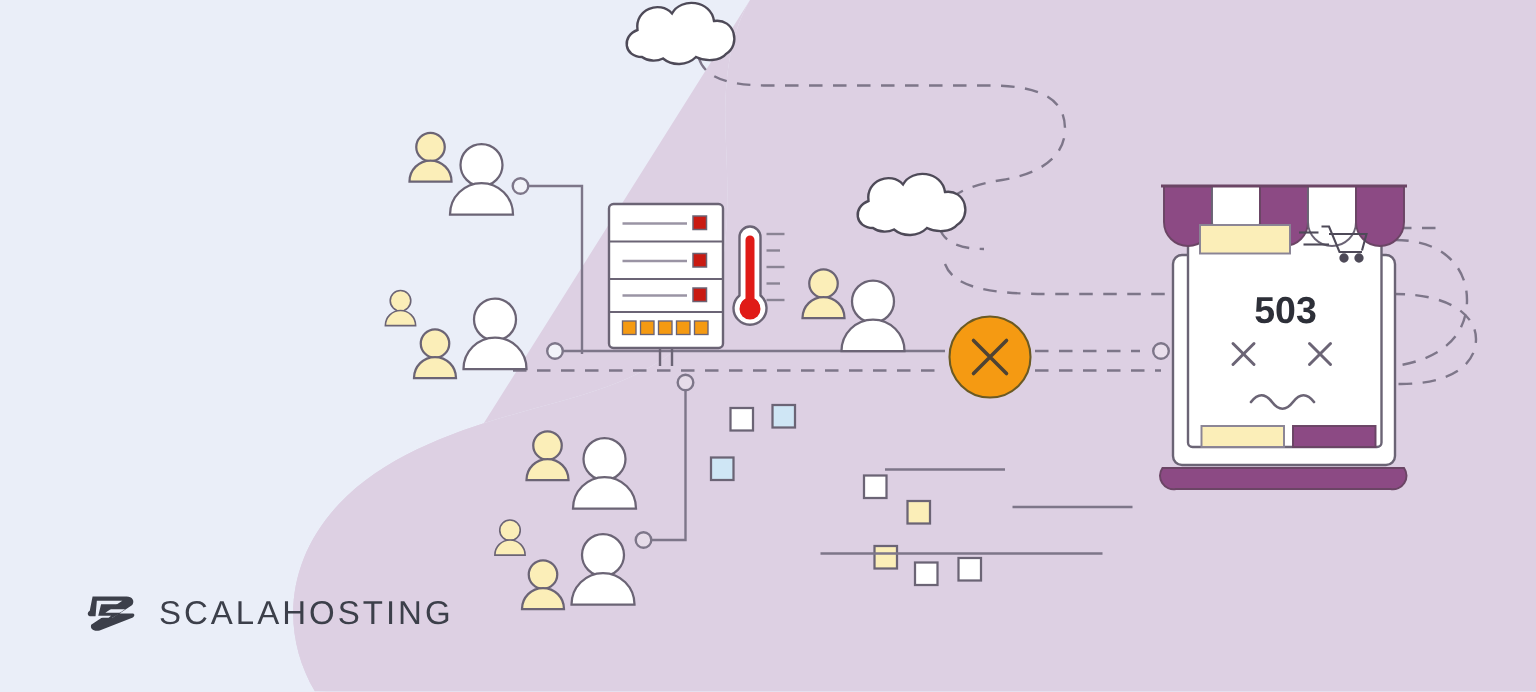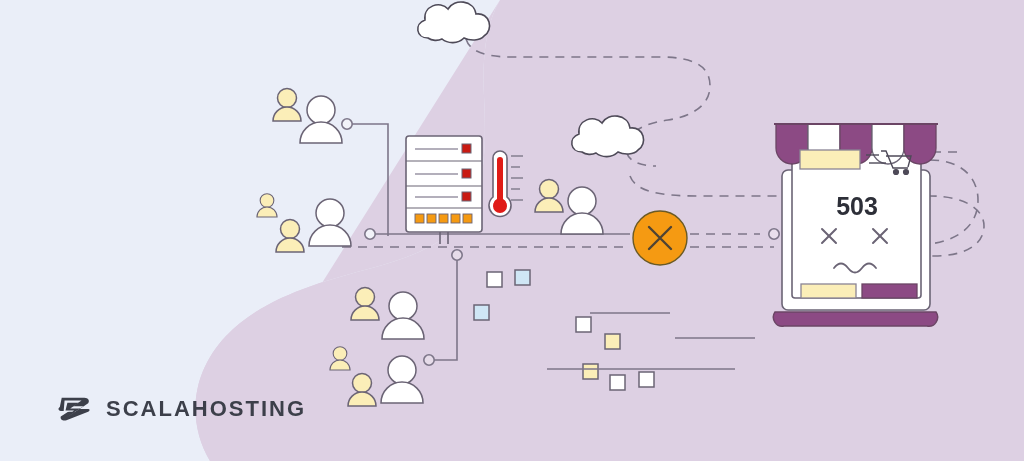--- a/index.html
+++ b/index.html
@@ -12,21 +12,21 @@
   #stage { position:absolute; inset:0; width:940px; height:461px; }
   svg.layer { position:absolute; left:0; top:0; width:1024px; height:461px; }
   .brand {
     position:absolute; left:55px; top:392px;
     display:flex; align-items:center; gap:13px;
   }
   .brand-mark { width:38px; height:34px; display:block; }
   .brand-text {
     font-family:"Liberation Sans", sans-serif;
     font-size:22px; letter-spacing:2.0px;
-    color:#3c3f4a; font-weight:700; white-space:nowrap;
+    color:#3c3f4a; font-weight:400; white-space:nowrap;
   }
 </style>
 </head>
 <body>
 
 <div id="stage">
 
   <svg class="layer" viewBox="0 0 1024 461">
     <path d="M 512 0
              C 540 0 560 0 585 0

